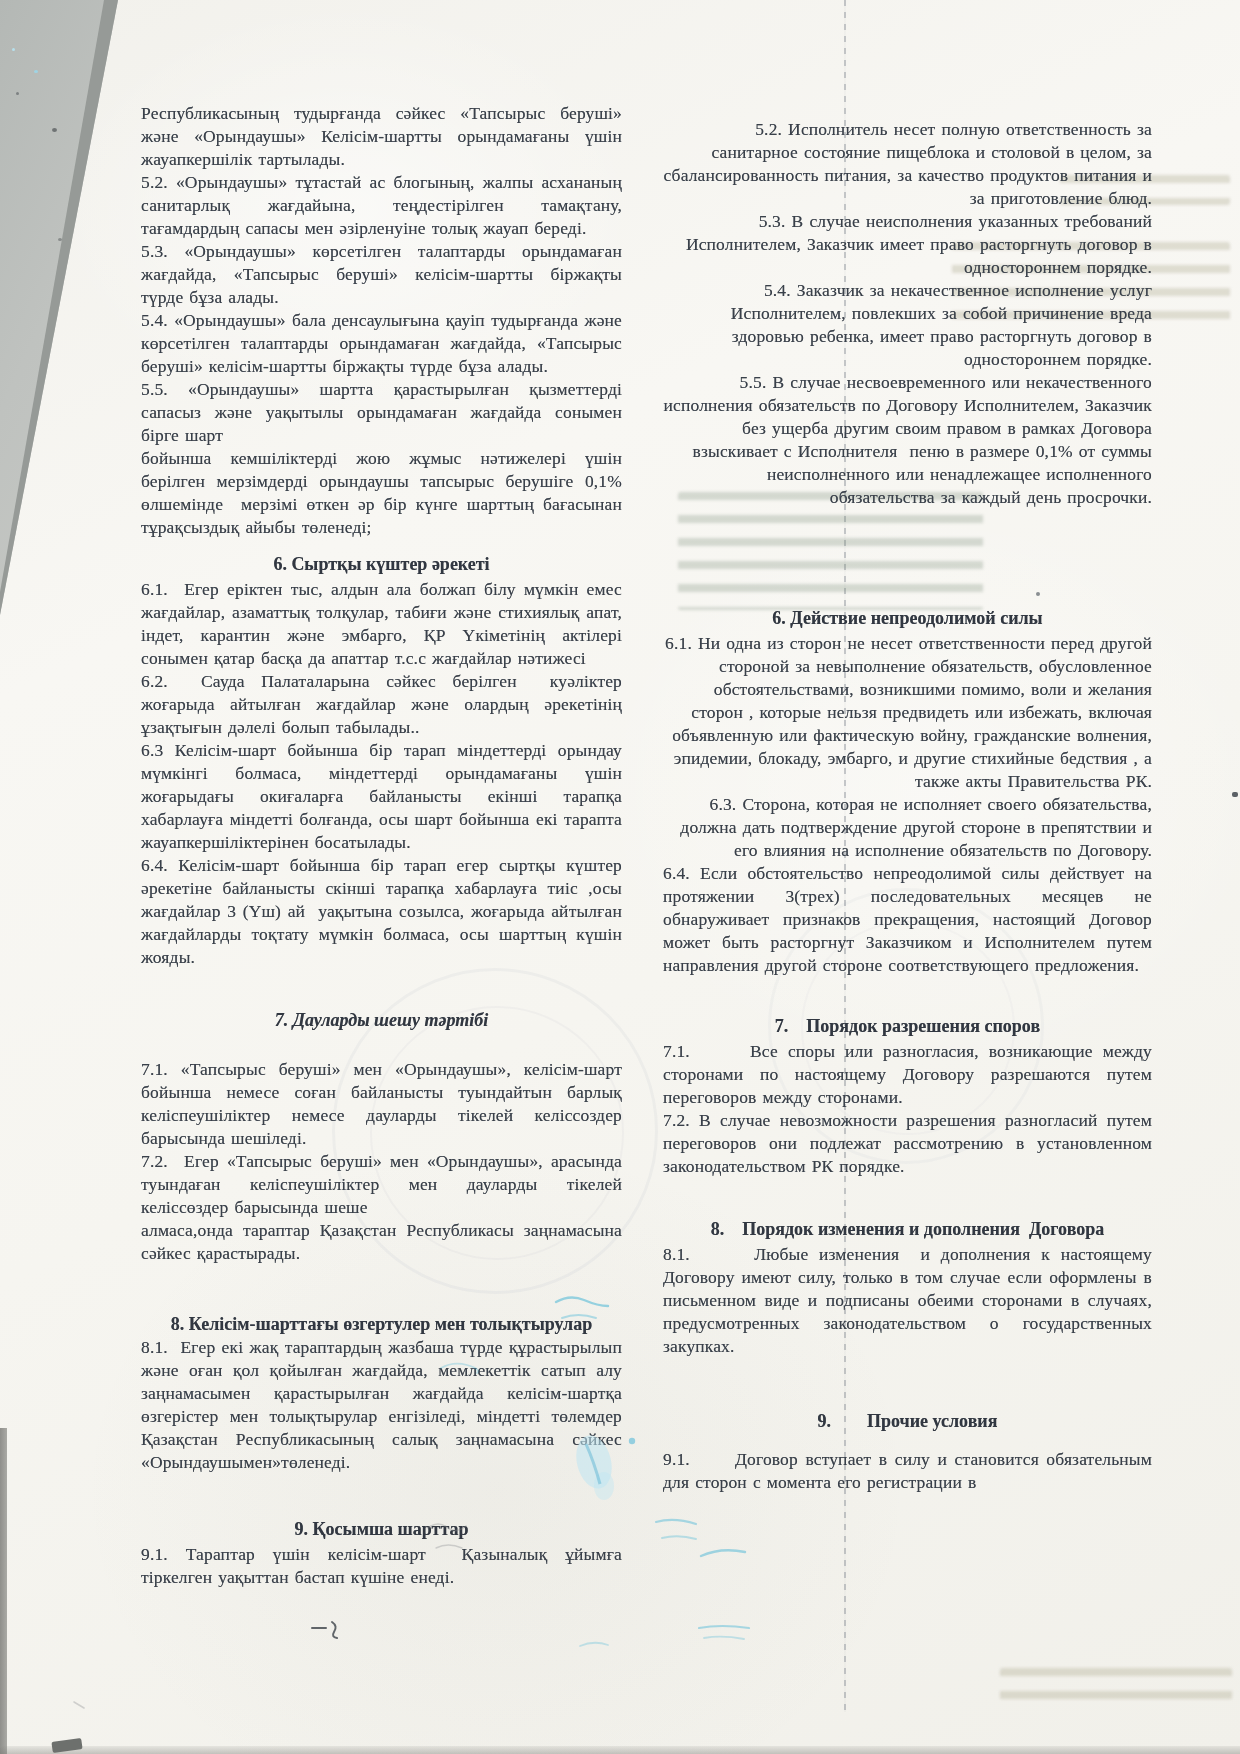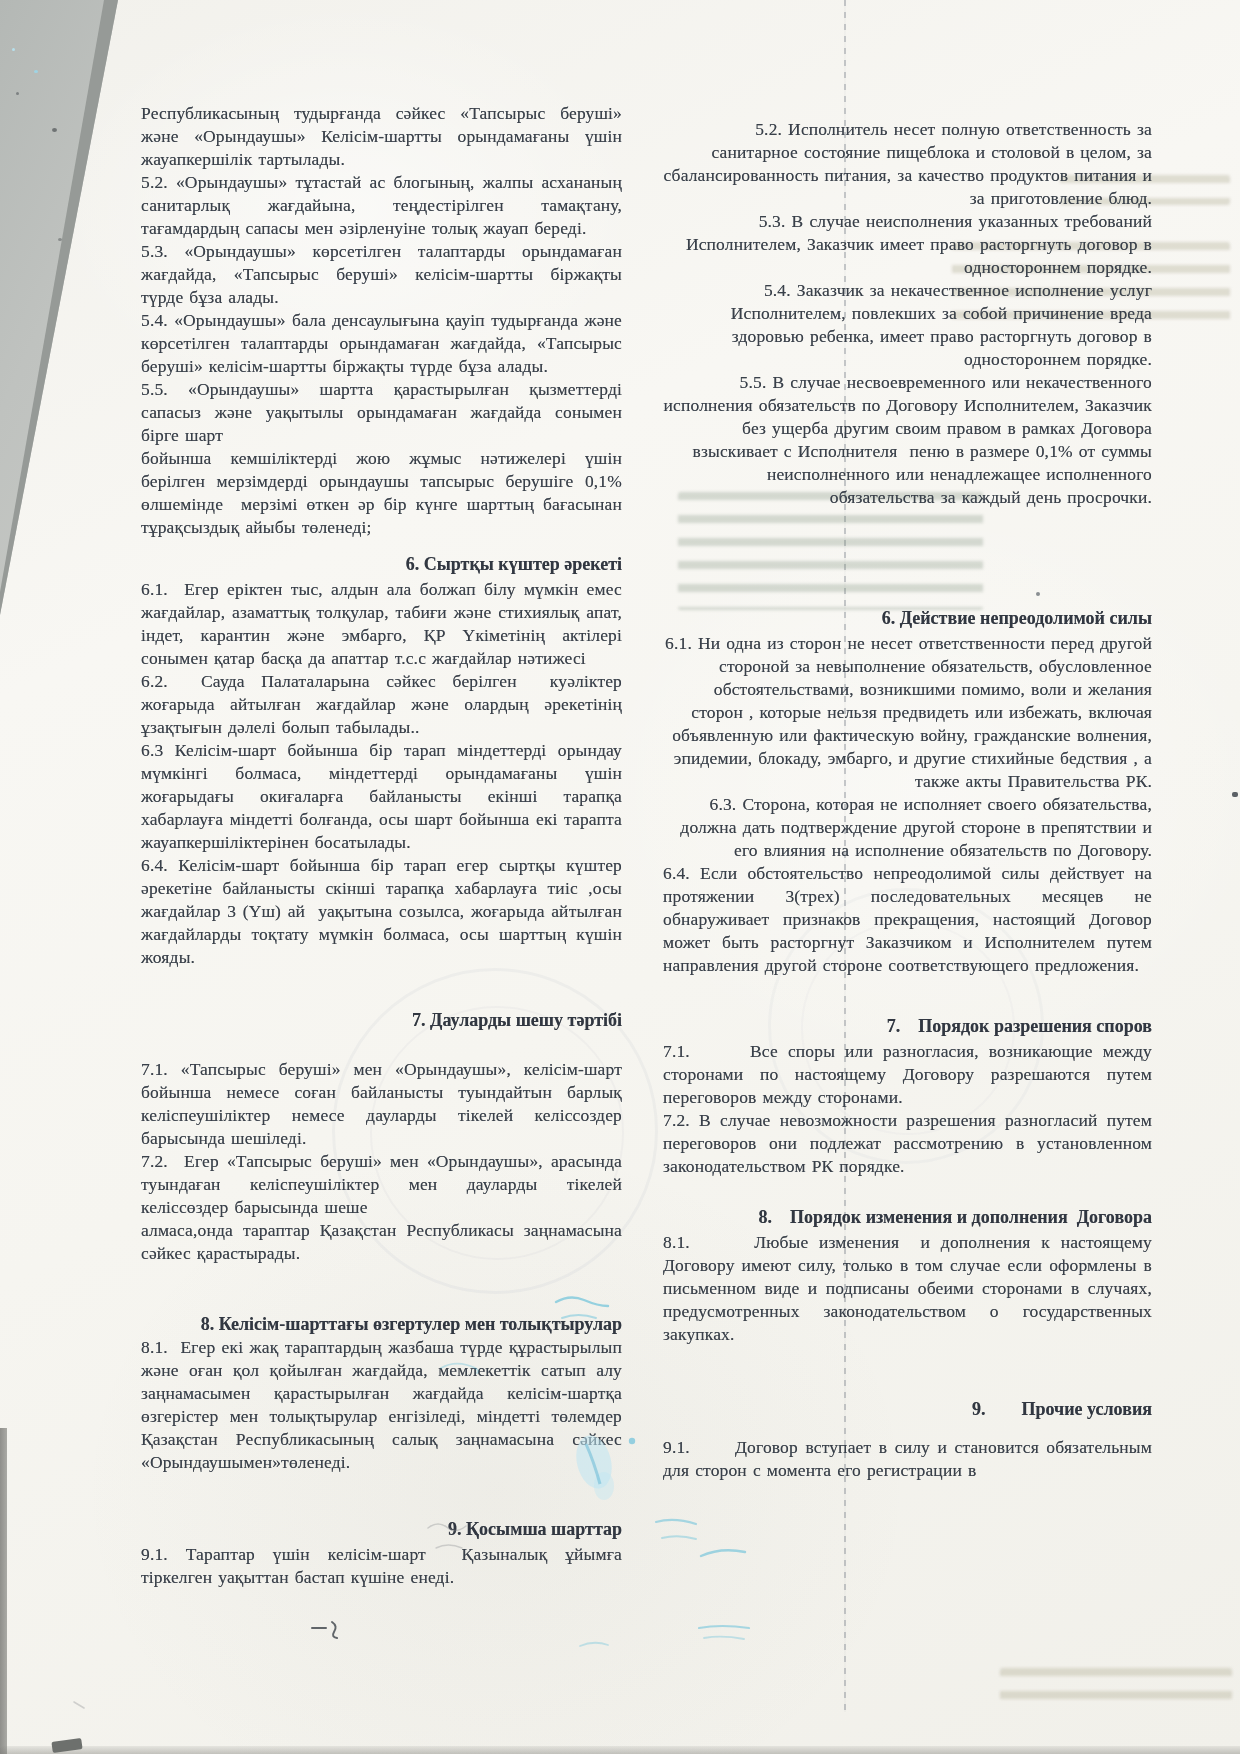--- a/index.html
+++ b/index.html
@@ -10,21 +10,21 @@
   }
   .sheet-sheen{position:absolute;inset:0;pointer-events:none;
     background:
       radial-gradient(420px 300px at 28% 12%, rgba(255,255,255,.5), transparent 70%),
       radial-gradient(500px 420px at 75% 45%, rgba(255,255,255,.35), transparent 70%),
       radial-gradient(600px 500px at 40% 85%, rgba(120,120,105,.05), transparent 70%);}
   .col{position:absolute;color:#39404a;font-size:17.5px;line-height:23px;}
   .col p,.col h3{margin:0;text-shadow:0 0 .6px rgba(52,58,68,.55);}
   .col p{text-align:justify;letter-spacing:.15px;word-spacing:1.5px;}
   .col p.rag{text-align:right;}
-  .col h3{font-size:18px;font-weight:bold;text-align:right;color:#313741;}
+  .col h3{font-size:18px;font-weight:bold;text-align:center;color:#313741;}
   #left-col{left:141px;top:102px;width:481px;}
   #right-col{left:663px;top:118px;width:489px;}
 
   
   .corner-bg{position:absolute;left:0;top:0;width:130px;height:640px;
     clip-path:polygon(0 0,118px 0,0 615px);
     background:linear-gradient(115deg,#b4b8b5 0%,#bfc2bf 45%,#c8cac6 100%);}
   .corner-edge{position:absolute;left:0;top:0;width:130px;height:640px;
     clip-path:polygon(118px 0,104px 0,0 592px,0 615px);
     background:#969a97;}
@@ -91,21 +91,21 @@
   <p>5.2. «Орындаушы» тұтастай ас блогының, жалпы асхананың санитарлық жағдайына, теңдестірілген тамақтану, тағамдардың сапасы мен әзірленуіне толық жауап береді.</p>
   <p>5.3. «Орындаушы» көрсетілген талаптарды орындамаған жағдайда, «Тапсырыс беруші» келісім-шартты біржақты түрде бұза алады.</p>
   <p>5.4. «Орындаушы» бала денсаулығына қауіп тудырғанда және көрсетілген талаптарды орындамаған жағдайда, «Тапсырыс беруші» келісім-шартты біржақты түрде бұза алады.</p>
   <p>5.5. «Орындаушы» шартта қарастырылған қызметтерді сапасыз және уақытылы орындамаған жағдайда сонымен бірге шарт</p>
   <p>бойынша кемшіліктерді жою жұмыс нәтижелері үшін берілген мерзімдерді орындаушы тапсырыс берушіге 0,1% өлшемінде&nbsp; мерзімі өткен әр бір күнге шарттың бағасынан тұрақсыздық айыбы төленеді;</p>
   <h3 style="margin:14px 0 2px;">6. Сыртқы күштер әрекеті</h3>
   <p>6.1.&nbsp; Егер еріктен тыс, алдын ала болжап білу мүмкін емес жағдайлар, азаматтық толқулар, табиғи және стихиялық апат, індет, карантин және эмбарго, ҚР Үкіметінің актілері сонымен қатар басқа да апаттар т.с.с жағдайлар нәтижесі</p>
   <p>6.2.&nbsp; Сауда Палаталарына сәйкес берілген&nbsp; куәліктер жоғарыда айтылған жағдайлар және олардың әрекетінің ұзақтығын дәлелі болып табылады..</p>
   <p>6.3 Келісім-шарт бойынша бір тарап міндеттерді орындау мүмкінгі болмаса, міндеттерді орындамағаны үшін жоғарыдағы окиғаларға байланысты екінші тарапқа хабарлауға міндетті болғанда, осы шарт бойынша екі тарапта жауапкершіліктерінен босатылады.</p>
   <p>6.4. Келісім-шарт бойынша бір тарап егер сыртқы күштер әрекетіне байланысты скінші тарапқа хабарлауға тиіс ,осы жағдайлар 3 (Үш) ай&nbsp; уақытына созылса, жоғарыда айтылған жағдайларды тоқтату мүмкін болмаса, осы шарттың күшін жояды.</p>
-  <h3 style="margin:40px 0 26px;">7. Дауларды шешу тәртібі</h3>
+  <h3 style="margin:40px 0 26px;font-style:italic;">7. Дауларды шешу тәртібі</h3>
   <p>7.1. «Тапсырыс беруші» мен «Орындаушы», келісім-шарт бойынша немесе соған байланысты туындайтын барлық келіспеушіліктер немесе дауларды тікелей келіссоздер барысында шешіледі.</p>
   <p>7.2.&nbsp; Егер «Тапсырыс беруші» мен «Орындаушы», арасында туындаған келіспеушіліктер мен дауларды тікелей келіссөздер барысында шеше</p>
   <p>алмаса,онда тараптар Қазақстан Республикасы заңнамасына сәйкес қарастырады.</p>
   <h3 style="margin:48px 0 0;">8. Келісім-шарттағы өзгертулер мен толықтырулар</h3>
   <p>8.1.&nbsp; Егер екі жақ тараптардың жазбаша түрде құрастырылып және оған қол қойылған жағдайда, мемлекеттік сатып алу заңнамасымен қарастырылған жағдайда келісім-шартқа өзгерістер мен толықтырулар енгізіледі, міндетті төлемдер Қазақстан Республикасының салық заңнамасына сәйкес «Орындаушымен»төленеді.</p>
   <h3 style="margin:44px 0 2px;">9. Қосымша шарттар</h3>
   <p>9.1. Тараптар үшін келісім-шарт&nbsp; Қазыналық ұйымға тіркелген уақыттан бастап күшіне енеді.</p>
 </div>
 
 <div class="col" id="right-col">
@@ -113,21 +113,21 @@
   <p class="rag">5.3. В случае неисполнения указанных требований Исполнителем, Заказчик имеет право расторгнуть договор в одностороннем порядке.</p>
   <p class="rag">5.4. Заказчик за некачественное исполнение услуг Исполнителем, повлекших за собой причинение вреда здоровью ребенка, имеет право расторгнуть договор в одностороннем порядке.</p>
   <p class="rag">5.5. В случае несвоевременного или некачественного исполнения обязательств по Договору Исполнителем, Заказчик без ущерба другим своим правом в рамках Договора взыскивает с Исполнителя&nbsp; пеню в размере 0,1% от суммы неисполненного или ненадлежащее исполненного обязательства за каждый день просрочки.</p>
   <h3 style="margin:98px 0 2px;">6. Действие непреодолимой силы</h3>
   <p class="rag">6.1. Ни одна из сторон не несет ответственности перед другой стороной за невыполнение обязательств, обусловленное обстоятельствами, возникшими помимо, воли и желания сторон , которые нельзя предвидеть или избежать, включая объявленную или фактическую войну, гражданские волнения, эпидемии, блокаду, эмбарго, и другие стихийные бедствия , а также акты Правительства РК.</p>
   <p class="rag">6.3. Сторона, которая не исполняет своего обязательства, должна дать подтверждение другой стороне в препятствии и его влияния на исполнение обязательств по Договору.</p>
   <p>6.4. Если обстоятельство непреодолимой силы действует на протяжении 3(трех) последовательных месяцев не обнаруживает признаков прекращения, настоящий Договор может быть расторгнут Заказчиком и Исполнителем путем направления другой стороне соответствующего предложения.</p>
   <h3 style="margin:38px 0 2px;">7.&nbsp;&nbsp;&nbsp;&nbsp;Порядок разрешения споров</h3>
   <p>7.1.&nbsp;&nbsp;&nbsp;&nbsp;&nbsp;&nbsp;Все споры или разногласия, возникающие между сторонами по настоящему Договору разрешаются путем переговоров между сторонами.</p>
   <p>7.2. В случае невозможности разрешения разногласий путем переговоров они подлежат рассмотрению в установленном законодательством РК порядке.</p>
-  <h3 style="margin:28px 0 2px;">8.&nbsp;&nbsp;&nbsp;&nbsp;Порядок изменения и дополнения&nbsp; Договора</h3>
+  <h3 style="margin:40px 0 2px;">8.&nbsp;&nbsp;&nbsp;&nbsp;Порядок изменения и дополнения&nbsp; Договора</h3>
   <p>8.1.&nbsp;&nbsp;&nbsp;&nbsp;&nbsp;&nbsp;Любые изменения&nbsp; и дополнения к настоящему Договору имеют силу, только в том случае если оформлены в письменном виде и подписаны обеими сторонами в случаях, предусмотренных законодательством о государственных закупках.</p>
   <h3 style="margin:52px 0 15px;">9.&nbsp;&nbsp;&nbsp;&nbsp;&nbsp;&nbsp;&nbsp;&nbsp;Прочие условия</h3>
   <p>9.1.&nbsp;&nbsp;&nbsp;&nbsp;&nbsp;&nbsp;Договор вступает в силу и становится обязательным для сторон с момента его регистрации в</p>
 </div>
 
 <svg class="marks" width="1240" height="1754" viewBox="0 0 1240 1754">
   <g stroke="#49b6d6" fill="none" stroke-linecap="round">
     <path d="M556 1302 q14 -8 28 -2 t24 6" stroke-width="2.4" opacity=".55"></path>
     <path d="M562 1318 q16 -6 34 0" stroke-width="2" opacity=".4"></path>
     <path d="M441 1368 q12 -7 26 -3 t10 8" stroke-width="1.8" opacity=".3"></path>

